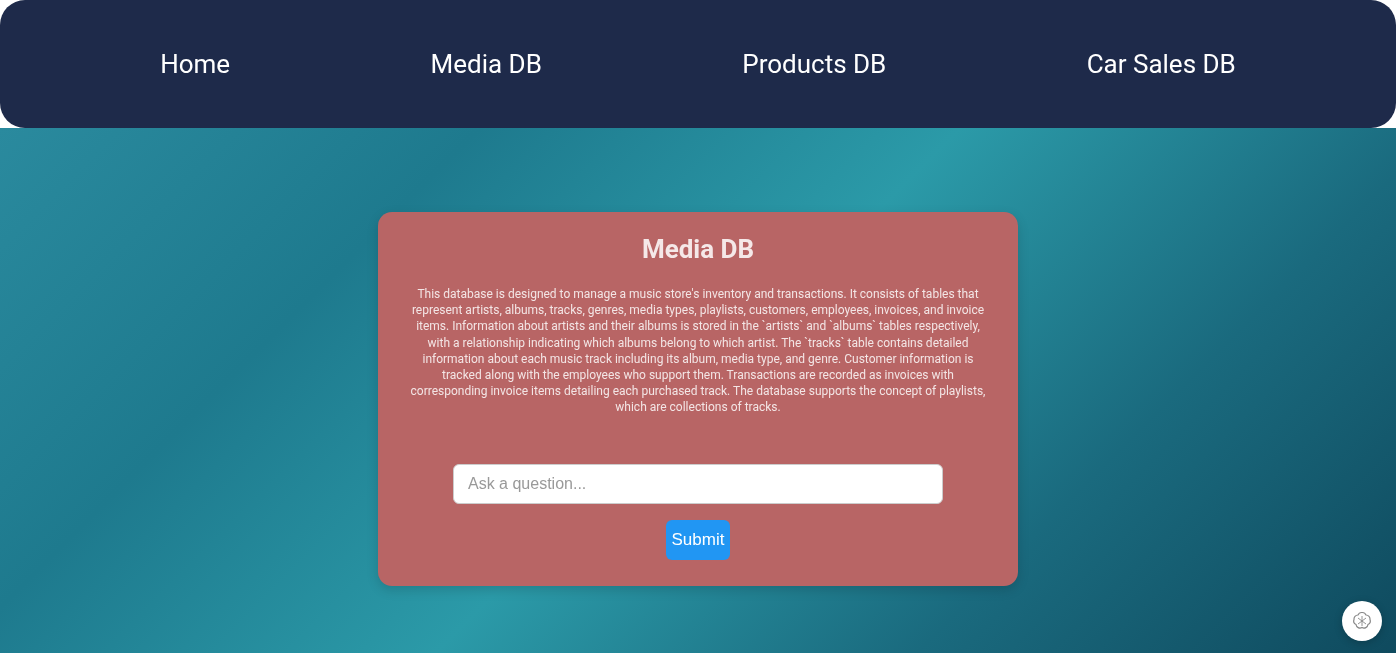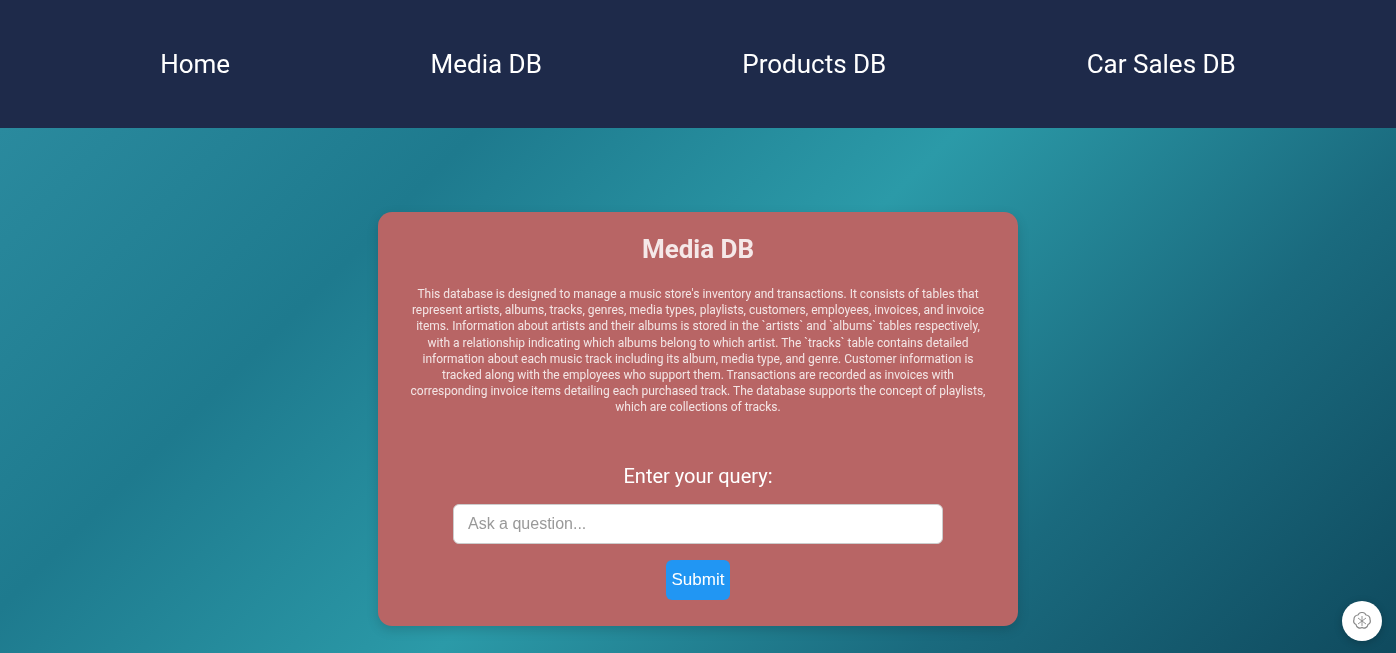--- a/index.html
+++ b/index.html
@@ -16,20 +16,21 @@
       position: relative;
     }
 
     .navbar {
       background-color: #1e2a4a;
       height: 128px;
       display: flex;
       align-items: center;
       justify-content: space-around;
       padding: 0 60px;
+      border-radius: 25px;
     }
 
     .nav-item {
       color: #ffffff;
       font-size: 26px;
       font-weight: 400;
       cursor: pointer;
       text-decoration: none;
     }
 
@@ -130,21 +131,20 @@
   <a class="nav-item">Home</a>
   <a class="nav-item">Media DB</a>
   <a class="nav-item">Products DB</a>
   <a class="nav-item">Car Sales DB</a>
 </nav>
 
 <div class="main-area">
   <div class="card">
     <h2 class="card-title">Media DB</h2>
     <p class="card-description">This database is designed to manage a music store's inventory and transactions. It consists of tables that represent artists, albums, tracks, genres, media types, playlists, customers, employees, invoices, and invoice items. Information about artists and their albums is stored in the `artists` and `albums` tables respectively, with a relationship indicating which albums belong to which artist. The `tracks` table contains detailed information about each music track including its album, media type, and genre. Customer information is tracked along with the employees who support them. Transactions are recorded as invoices with corresponding invoice items detailing each purchased track. The database supports the concept of playlists, which are collections of tracks.</p>
-    <div class="query-label">Enter your query:</div>
     <input type="text" class="query-input" placeholder="Ask a question..." style="">
     <button class="submit-btn">Submit</button>
   </div>
 
   <div class="floating-icon">
     <svg viewBox="0 0 24 24" fill="none" stroke="#888" stroke-width="1.2">
       <path d="M12 3.5 a4 4 0 0 1 4 2.5 a4 4 0 0 1 4 4.5 a4 4 0 0 1 -2 5 a4 4 0 0 1 -6 3 a4 4 0 0 1 -6 -3 a4 4 0 0 1 -2 -5 a4 4 0 0 1 4 -4.5 a4 4 0 0 1 4 -2.5 z"></path>
       <path d="M12 7 L12 17 M8 9 L16 15 M16 9 L8 15" stroke-width="0.9"></path>
     </svg>
   </div>

